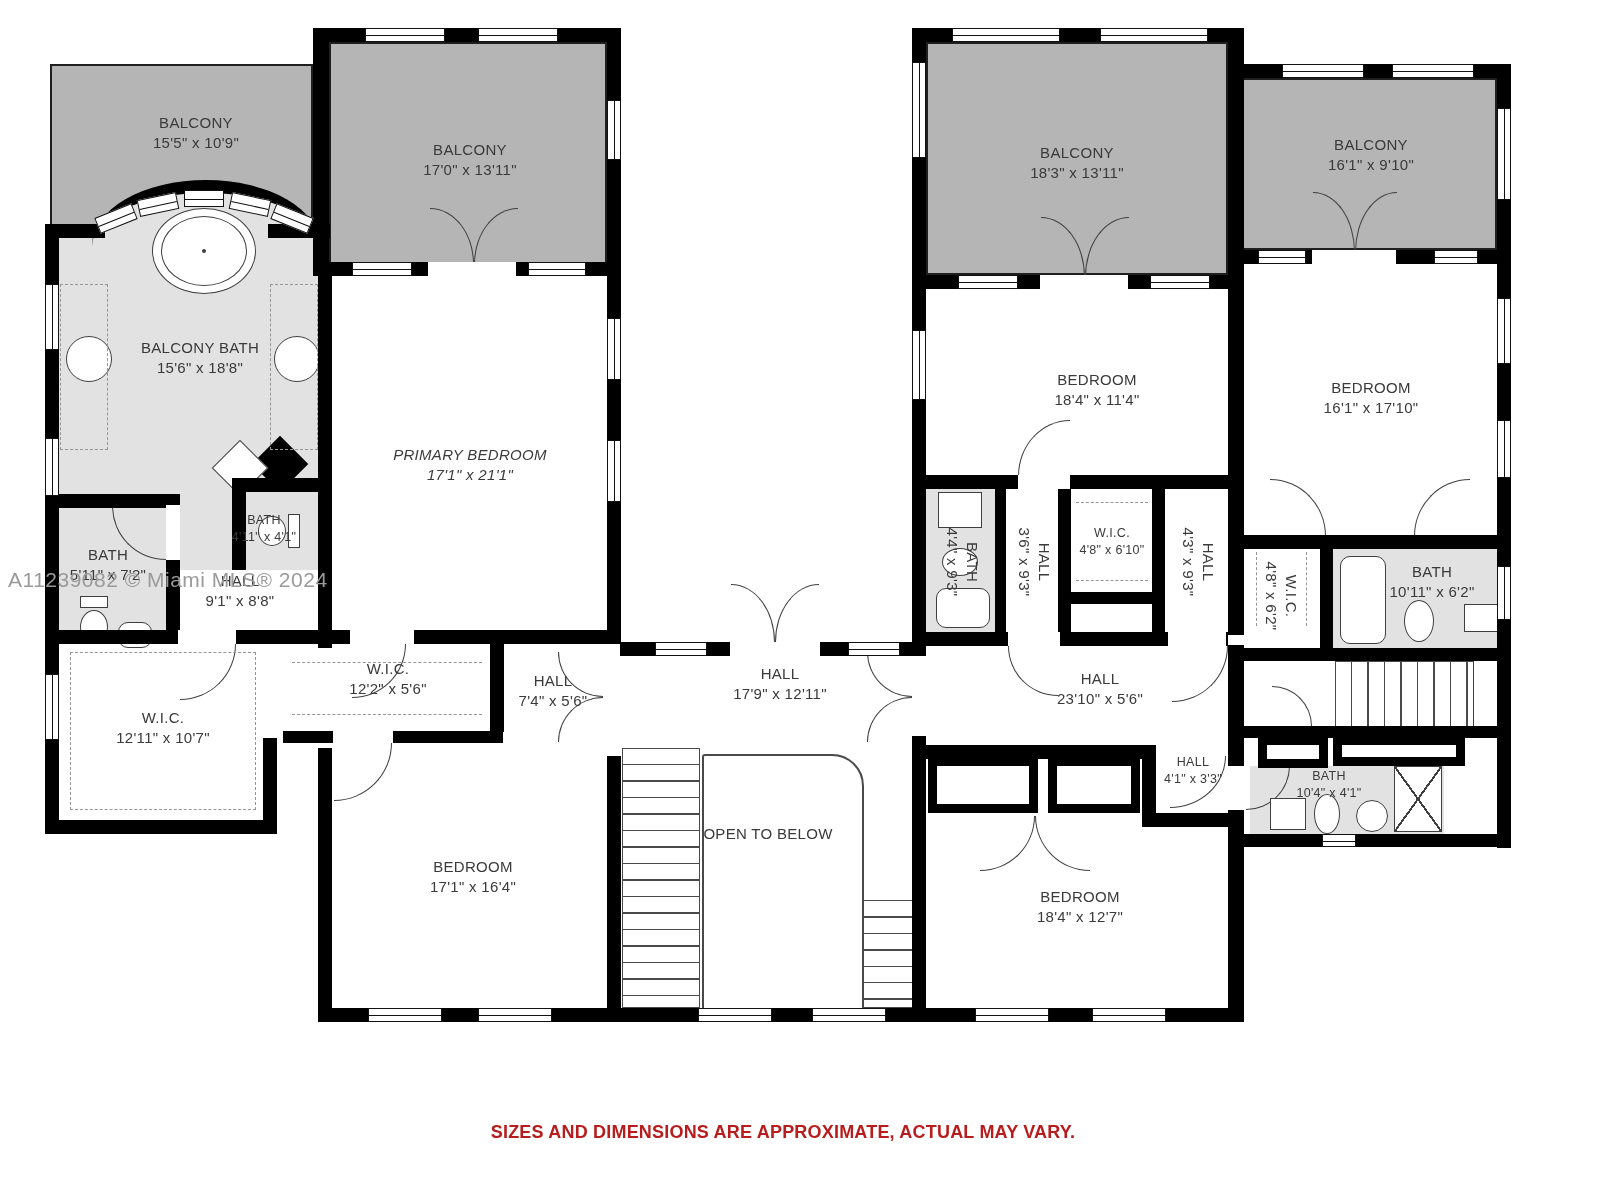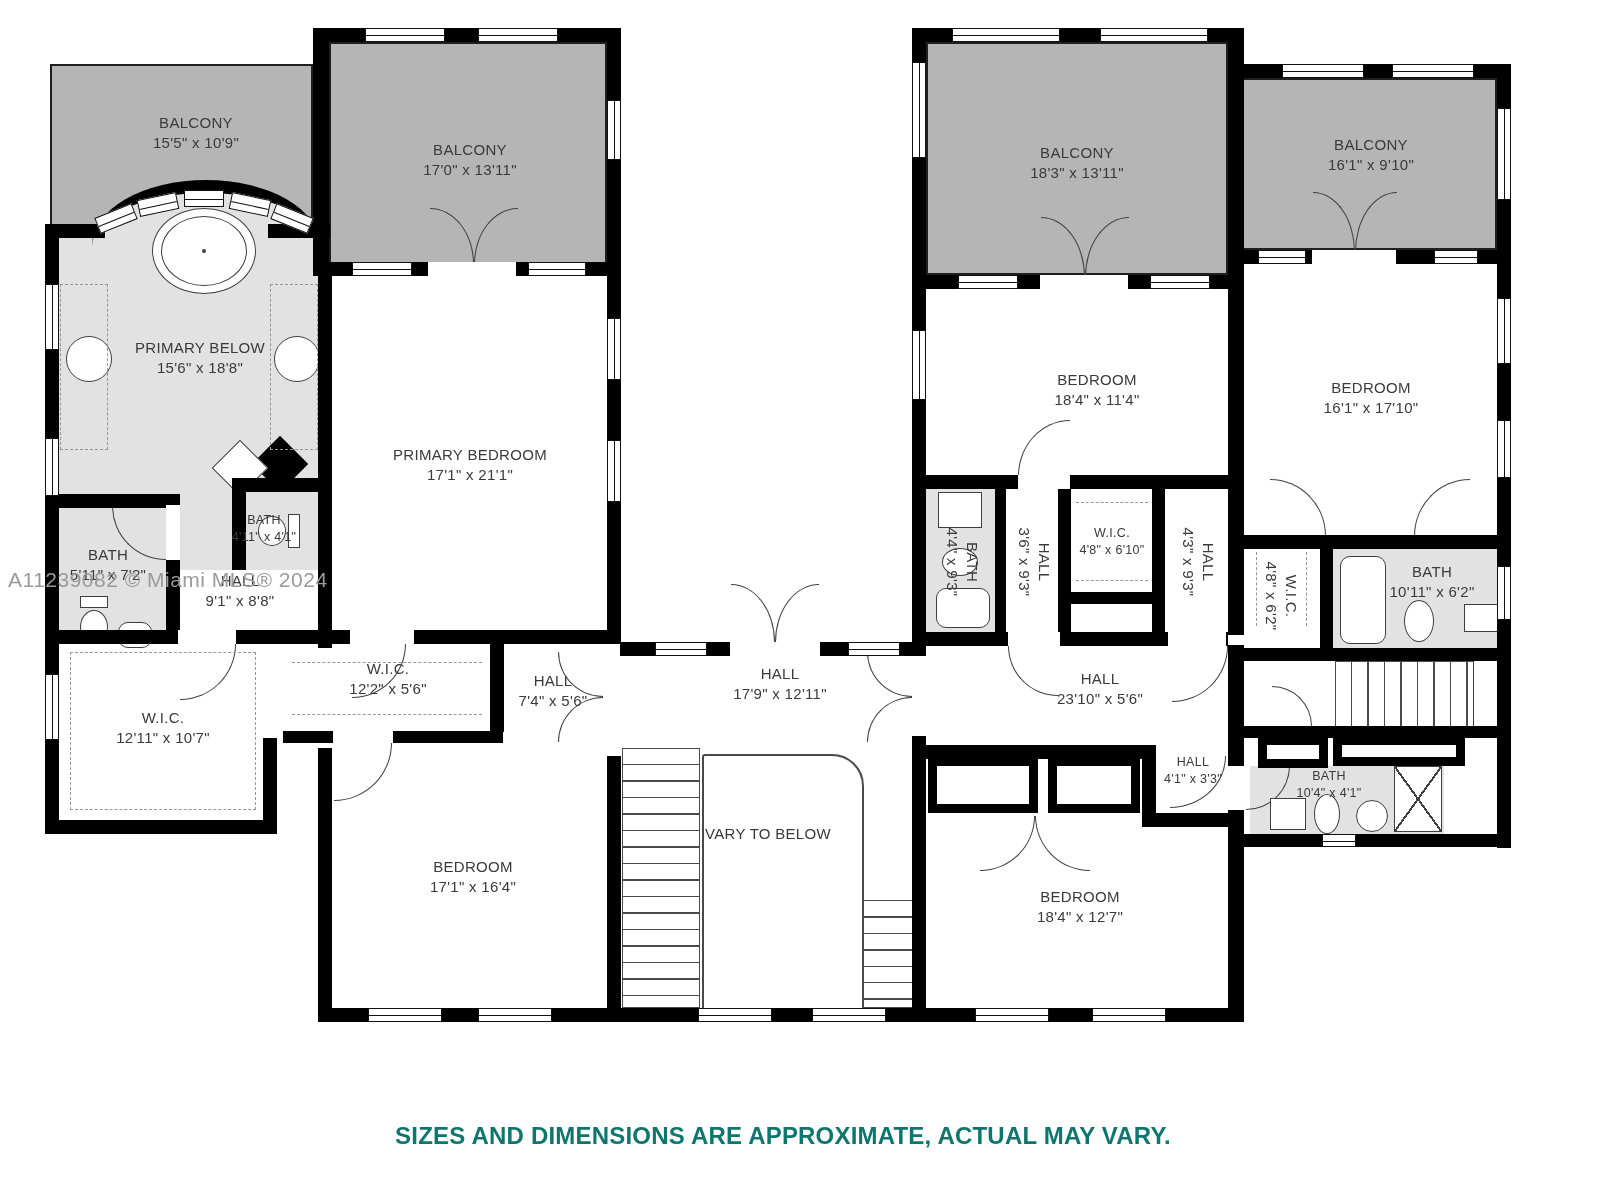--- a/index.html
+++ b/index.html
@@ -23,45 +23,45 @@
   .gap{z-index:6;background:#fff;}
   .archwin{z-index:6;background:#fff;border:1px solid #111;}
   .archwin i{position:absolute;left:0;right:0;top:50%;height:1px;background:#111;display:block;}
   .lbl{z-index:8;transform:translate(-50%,-50%);text-align:center;color:#3a3a3a;
        font-size:15px;line-height:1.32;letter-spacing:.3px;white-space:nowrap;}
   .lbl.small{font-size:12.5px;}
   .lbl.vert{transform:translate(-50%,-50%) rotate(90deg);}
   .lbl span{display:block;}
   .wm{z-index:9;color:#9a9a9a;font-size:21px;letter-spacing:.5px;white-space:nowrap;}
   .footer{position:absolute;left:0;width:1566px;top:1122px;text-align:center;z-index:9;
-          font-size:24px;font-weight:bold;color:#0f766e;letter-spacing:.2px;}
+          font-size:18px;font-weight:bold;color:#b91c1c;letter-spacing:.2px;}
 </style>
 </head>
 <body>
 
 <div id="plan">
   <div class="abs wm" style="left:8px;top:568px;">A11239082 © Miami MLS® 2024</div>
   <div class="footer">SIZES AND DIMENSIONS ARE APPROXIMATE, ACTUAL MAY VARY.</div>
 <div class="abs room balcony" style="left: 50px; top: 64px; width: 263px; height: 218px; background: rgb(181, 181, 181);"></div>
     <div class="abs lbl" style="left: 196px; top: 133px;">
       <span>BALCONY</span>
       <span>15'5" x 10'9"</span>
     </div>
     <div class="abs room balcony" style="left: 329px; top: 42px; width: 278px; height: 222px; background: rgb(181, 181, 181);"></div>
     <div class="abs lbl" style="left: 470px; top: 160px;">
       <span>BALCONY</span>
       <span>17'0" x 13'11"</span>
     </div>
     <div class="abs room bath" style="left: 58px; top: 228px; width: 262px; height: 404px; background: rgb(226, 226, 226);"></div>
     <div class="abs lbl" style="left: 200px; top: 358px;">
-      <span>PRIMARY BELOW</span>
+      <span>BALCONY BATH</span>
       <span>15'6" x 18'8"</span>
     </div>
     <div class="abs room white" style="left: 332px; top: 276px; width: 275px; height: 356px; background: rgb(255, 255, 255);"></div>
-    <div class="abs lbl" style="left: 470px; top: 465px;">
+    <div class="abs lbl" style="left: 470px; top: 465px; font-style: italic;">
       <span>PRIMARY BEDROOM</span>
       <span>17'1" x 21'1"</span>
     </div>
     <div class="abs room bath" style="left: 238px; top: 492px; width: 80px; height: 76px; background: rgb(226, 226, 226);"></div>
     <div class="abs lbl small" style="left: 264px; top: 528px;">
       <span>BATH</span>
       <span>4'11" x 4'1"</span>
     </div>
     <div class="abs room bath" style="left: 59px; top: 508px; width: 107px; height: 122px; background: rgb(226, 226, 226);"></div>
     <div class="abs lbl" style="left: 108px; top: 565px;">
@@ -92,21 +92,21 @@
     <div class="abs lbl" style="left: 473px; top: 877px;">
       <span>BEDROOM</span>
       <span>17'1" x 16'4"</span>
     </div>
     <div class="abs room white" style="left: 620px; top: 656px; width: 292px; height: 89px; background: rgb(255, 255, 255);"></div>
     <div class="abs lbl" style="left: 780px; top: 684px;">
       <span>HALL</span>
       <span>17'9" x 12'11"</span>
     </div>
     <div class="abs lbl" style="left: 768px; top: 834px;">
-      <span>VARY TO BELOW</span>
+      <span>OPEN TO BELOW</span>
     </div>
     <div class="abs room balcony" style="left: 926px; top: 42px; width: 302px; height: 233px; background: rgb(181, 181, 181);"></div>
     <div class="abs lbl" style="left: 1077px; top: 163px;">
       <span>BALCONY</span>
       <span>18'3" x 13'11"</span>
     </div>
     <div class="abs room balcony" style="left: 1242px; top: 78px; width: 255px; height: 172px; background: rgb(181, 181, 181);"></div>
     <div class="abs lbl" style="left: 1371px; top: 155px;">
       <span>BALCONY</span>
       <span>16'1" x 9'10"</span>

